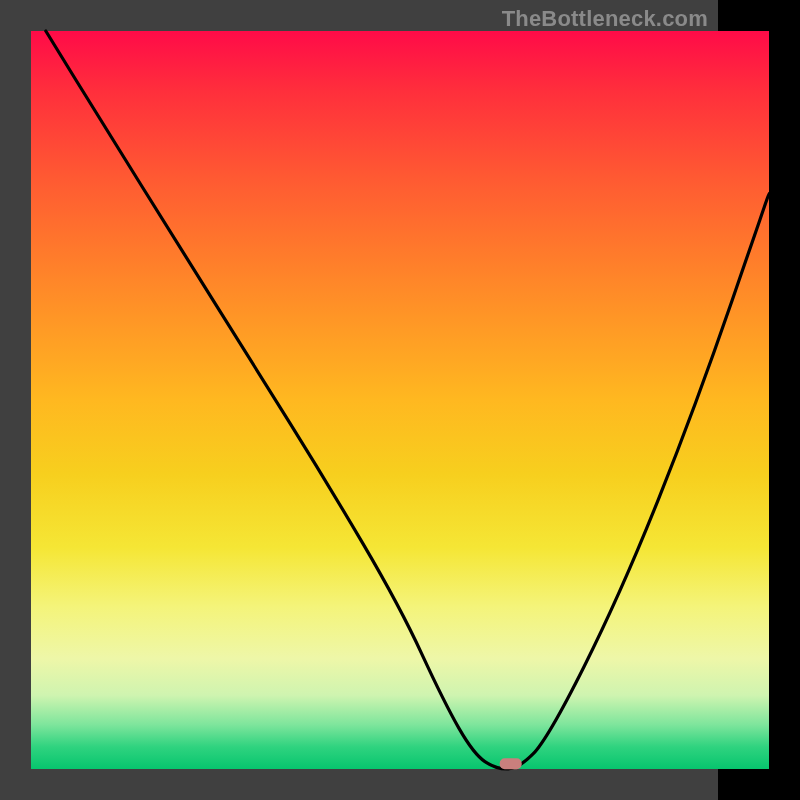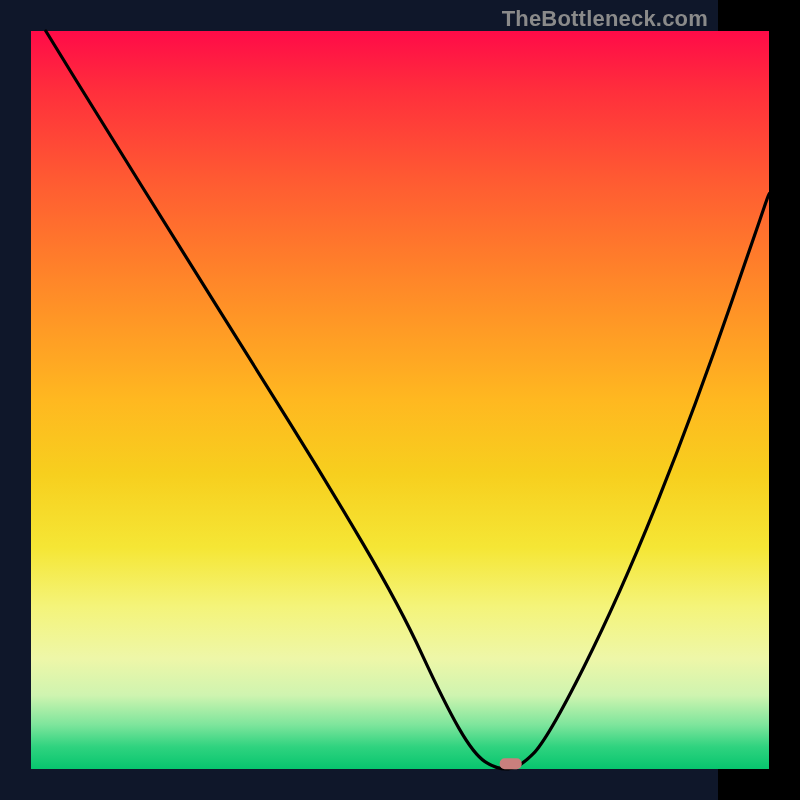--- a/index.html
+++ b/index.html
@@ -7,21 +7,21 @@
     padding: 0;
     width: 800px;
     height: 800px;
     background: #000;
     overflow: hidden;
   }
   .frame {
     position: relative;
     width: 718px;
     height: 800px;
-    background: #0f172a;
+    background: #404040;
   }
   .plot-area {
     position: absolute;
     left: 31px;
     top: 31px;
     width: 738px;
     height: 738px;
     
     background: linear-gradient(
       to bottom,

